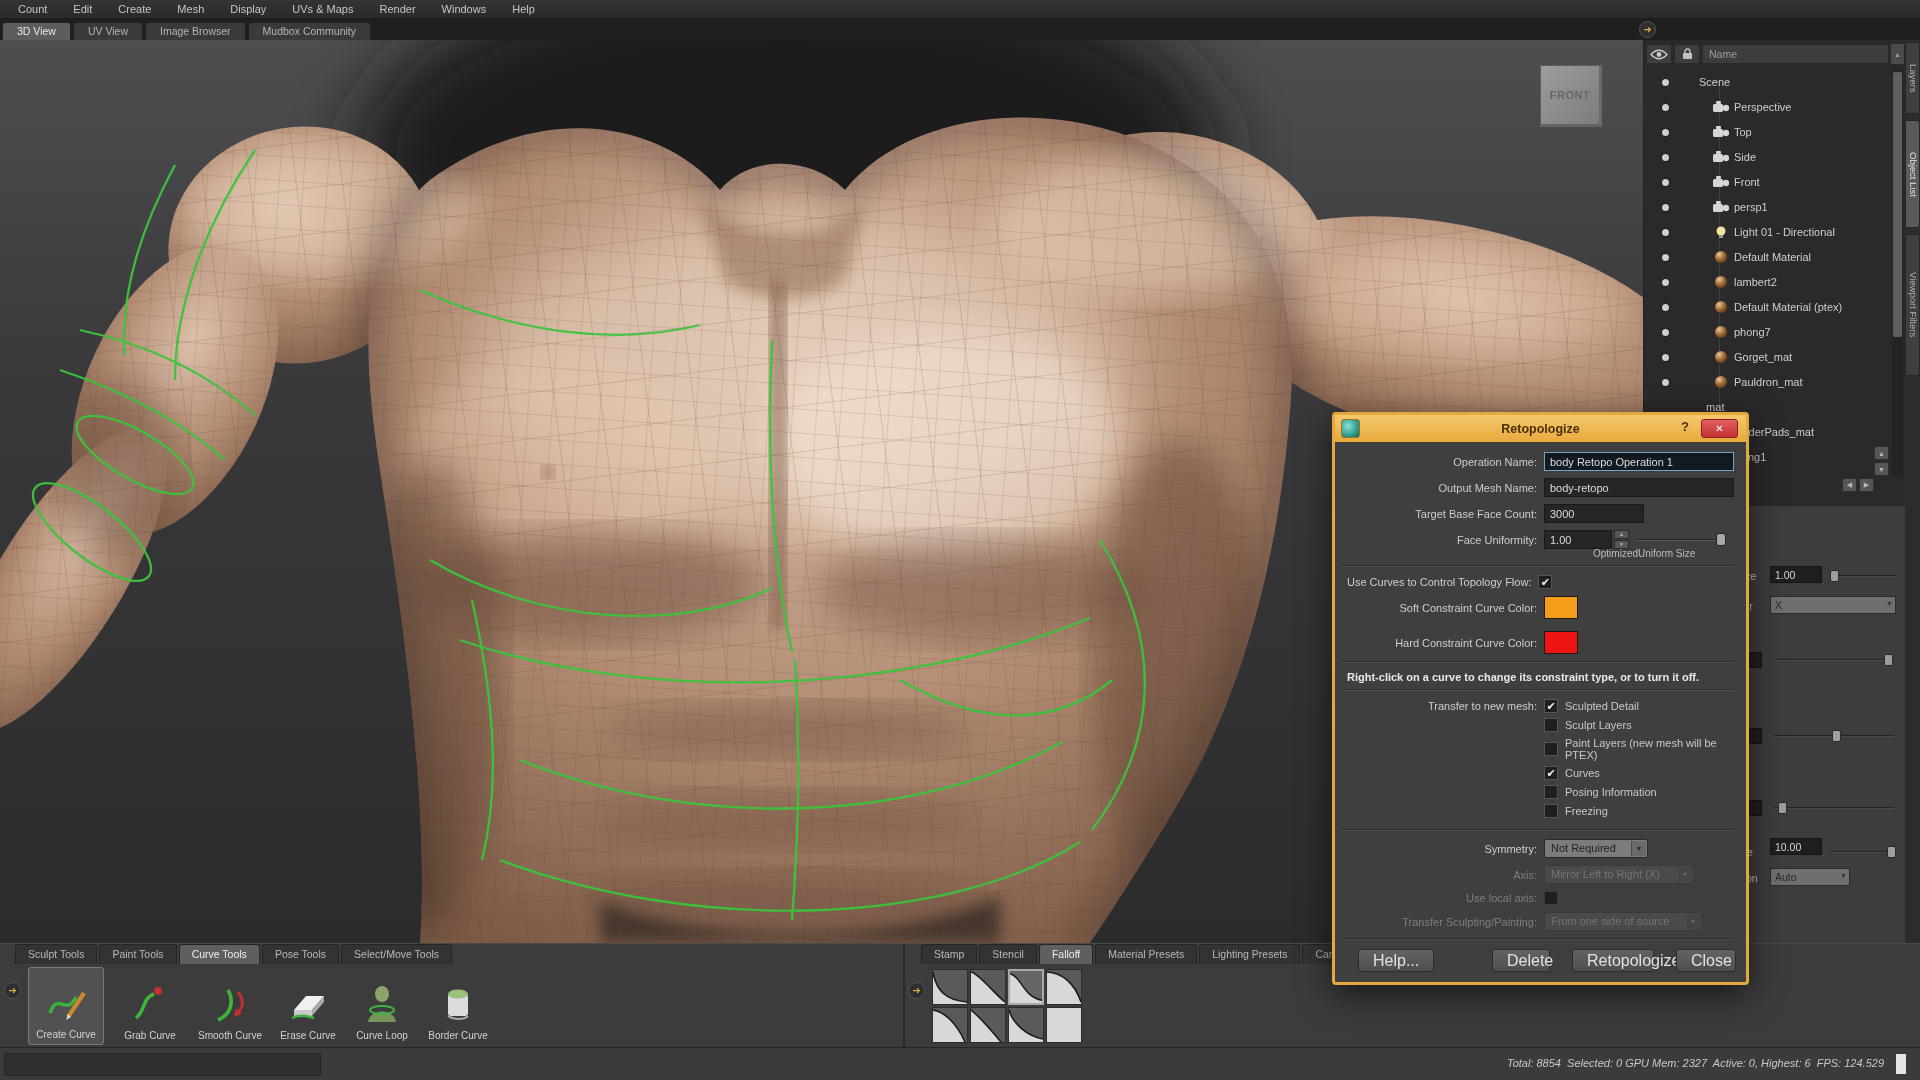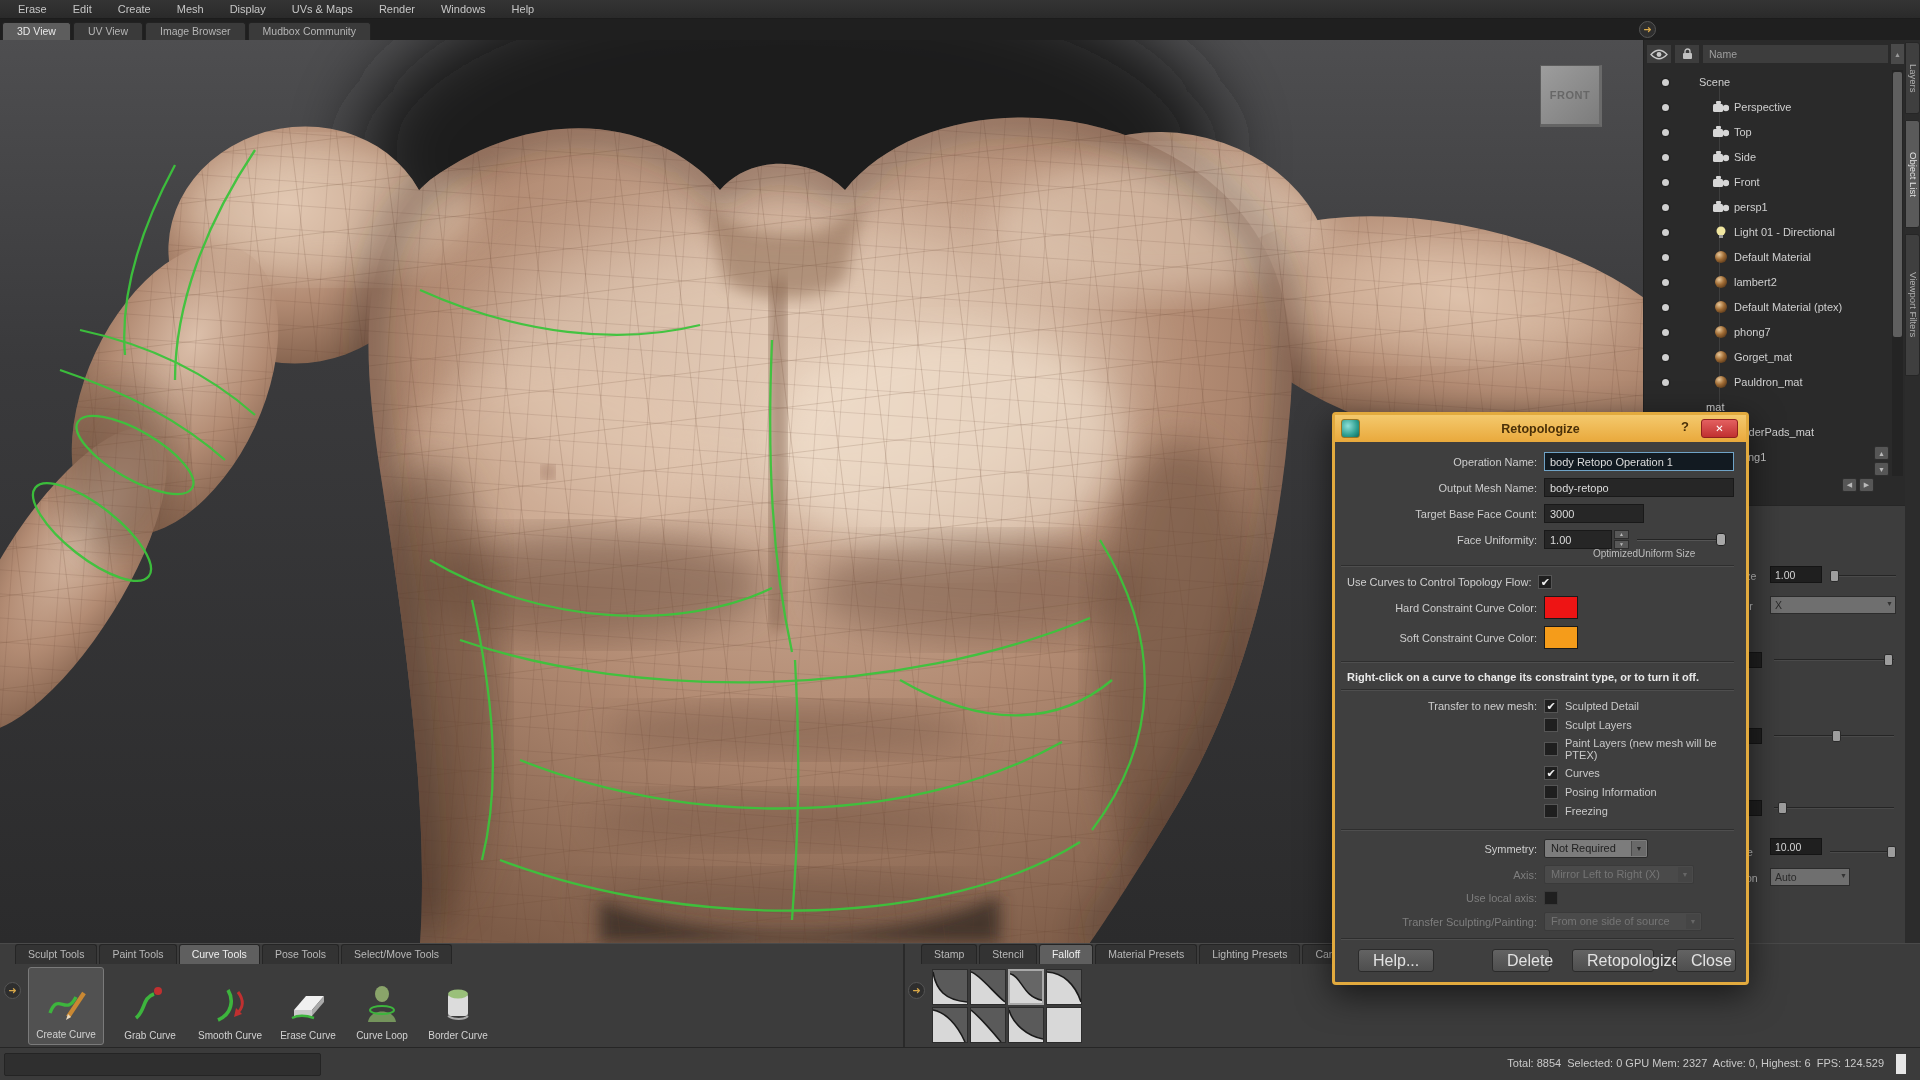--- a/index.html
+++ b/index.html
@@ -89,21 +89,21 @@
   .toolbtn svg { width:44px; height:40px; }
   .falloff { position:absolute; width:36px; height:36px; background:#5a5a5a; border:1px solid #2c2c2c; }
   .falloff.selected { border:2px solid #a9a9a9; background:#666; }
   .falloff svg { width:100%; height:100%; display:block; }
 
   
   #statusbar { position:absolute; left:0; top:1047px; width:1920px; height:33px; background:#3b3b3b;
     border-top:1px solid #262626; z-index:30; }
   #cmd-box { position:absolute; left:4px; top:5px; width:317px; height:23px; background:#2f2f2f;
     border:1px solid #242424; border-radius:2px; color:#ccc; font-size:11px; padding:0 6px; }
-  #stats { position:absolute; right:36px; top:9px; color:#c9c9c9; font-size:11px; white-space:pre; }
+  #stats { position:absolute; right:36px; top:9px; color:#c9c9c9; font-size:11px; white-space:pre;font-style:italic; }
   #status-marker { position:absolute; right:14px; top:6px; width:10px; height:20px; background:#e6e6e6; }
 
   
   #dialog { position:absolute; left:1332px; top:412px; width:417px; height:573px;
     background:#3f3f3f; border:3px solid #e2aa3e; border-radius:4px; z-index:50;
     box-shadow:0 10px 34px rgba(0,0,0,.6); }
   #dlg-title { position:relative; height:27px; background:linear-gradient(#f4c96d,#e9a93c);
     display:flex; align-items:center; justify-content:center; }
   #dlg-title .title-text { font-size:12.5px; font-weight:bold; color:#4a3008; }
   #dlg-logo { position:absolute; left:6px; top:4px; width:19px; height:19px; border-radius:3px;
@@ -148,21 +148,21 @@
     color:#e2e2e2; font-size:16px; height:23px; padding:0 14px; line-height:21px; text-align:center; }
   #btn-help { margin-left:17px; width:76px; }
   #btn-delete { margin-left:58px; width:58px; }
   #btn-retopo { margin-left:22px; width:82px; }
   #btn-close2 { margin-left:22px; width:60px; }
 </style>
 </head>
 <body>
 
 <div id="menubar">
-  <span class="menu-item">Erase</span>
+  <span class="menu-item">Count</span>
   <span class="menu-item">Edit</span>
   <span class="menu-item">Create</span>
   <span class="menu-item">Mesh</span>
   <span class="menu-item">Display</span>
   <span class="menu-item">UVs &amp; Maps</span>
   <span class="menu-item">Render</span>
   <span class="menu-item">Windows</span>
   <span class="menu-item">Help</span>
 </div>
 
@@ -621,27 +621,27 @@
     <div class="slider-sub">
       <span>Optimized</span>
       <span>Uniform Size</span>
     </div>
     <div class="dsep"></div>
 
     <div class="drow" style="margin-left:6px;">
       <span style="margin-right:7px;">Use Curves to Control Topology Flow:</span>
       <span class="cb">✔</span>
     </div>
+    <div class="drow" style="margin-bottom:12px;">
+      <span class="dlabel">Soft Constraint Curve Color:</span>
+      <div class="swatch" style="background: rgb(245, 156, 26);"></div>
+    </div>
     <div class="drow">
       <span class="dlabel">Hard Constraint Curve Color:</span>
       <div class="swatch" style="background: rgb(238, 20, 20);"></div>
-    </div>
-    <div class="drow" style="margin-bottom:12px;">
-      <span class="dlabel">Soft Constraint Curve Color:</span>
-      <div class="swatch" style="background: rgb(245, 156, 26);"></div>
     </div>
     <div class="dsep"></div>
     <div class="dnote">Right-click on a curve to change its constraint type, or to turn it off.</div>
     <div class="dsep"></div>
 
     <div style="display:flex;">
       <span class="dlabel" style="margin-top:1px;">Transfer to new mesh:</span>
       <div>
         <div class="xfer-opt">
           <span class="cb">✔</span>

